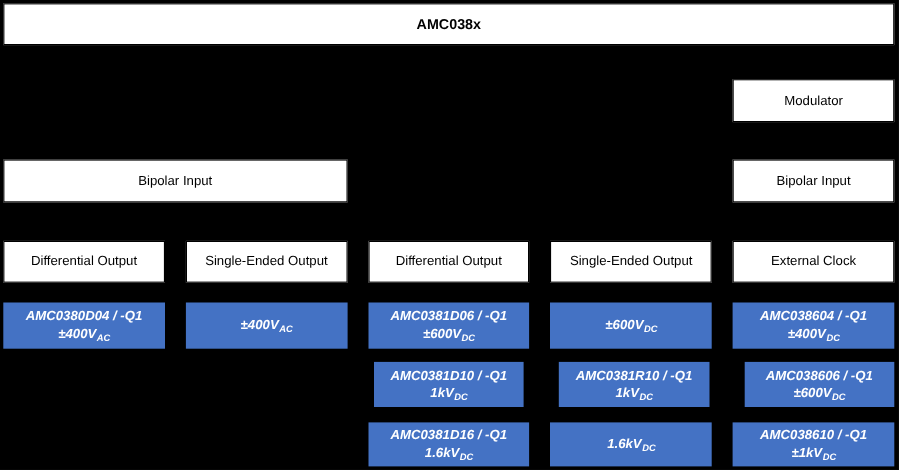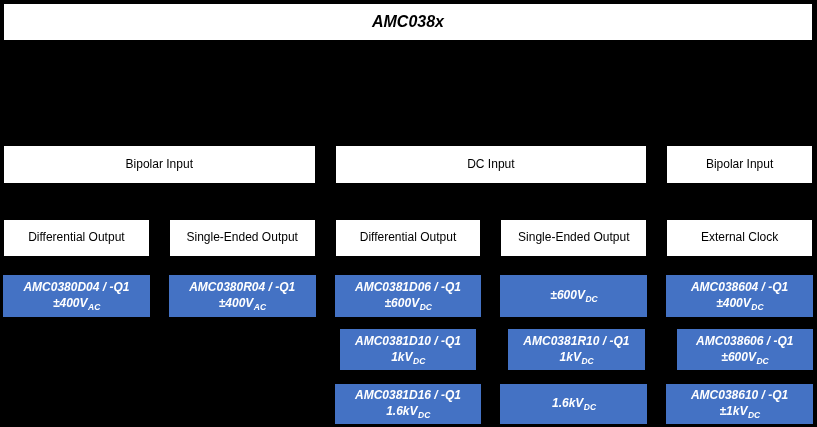--- a/index.html
+++ b/index.html
@@ -41,21 +41,21 @@
     background: #ffffff;
     border: 1px solid #000000;
     color: #000000;
     display: flex;
     align-items: center;
     justify-content: center;
     text-align: center;
     font-size: 12px;
     line-height: 1.1;
   }
-  .wbox.title { font-weight: bold; font-size: 16px; font-style: italic; }
+  .wbox.title { font-weight: bold; font-size: 13px; }
 
   .pbox {
     background: #4472C4;
     color: #ffffff;
     display: flex;
     flex-direction: column;
     justify-content: center;
     text-align: center;
     font-style: italic;
     font-weight: bold;
@@ -78,28 +78,28 @@
 
 <div class="canvas">
 
   <div class="row row-1">
     <div class="wbox title span-all">
       <span>AMC038x</span>
     </div>
   </div>
 
   <div class="row row-2">
+    <div class="wbox col-5">
+      <span>Modulator</span>
+    </div>
   </div>
 
   <div class="row row-3">
     <div class="wbox span-2">
       <span>Bipolar Input</span>
-    </div>
-    <div class="wbox span-2">
-      <span>DC Input</span>
     </div>
     <div class="wbox col-5">
       <span>Bipolar Input</span>
     </div>
   </div>
 
   <div class="row row-4">
     <div class="wbox col-1">
       <span>Differential Output</span>
     </div>
@@ -116,21 +116,20 @@
       <span>External Clock</span>
     </div>
   </div>
 
   <div class="row row-p1">
     <div class="pbox col-1">
       <span>AMC0380D04 / -Q1</span>
       <span class="rating-line"><span>±400V</span><sub class="unit-sub">AC</sub></span>
     </div>
     <div class="pbox col-2">
-      <span>AMC0380R04 / -Q1</span>
       <span class="rating-line"><span>±400V</span><sub class="unit-sub">AC</sub></span>
     </div>
     <div class="pbox col-3">
       <span>AMC0381D06 / -Q1</span>
       <span class="rating-line"><span>±600V</span><sub class="unit-sub">DC</sub></span>
     </div>
     <div class="pbox col-4">
       <span class="rating-line"><span>±600V</span><sub class="unit-sub">DC</sub></span>
     </div>
     <div class="pbox col-5">

